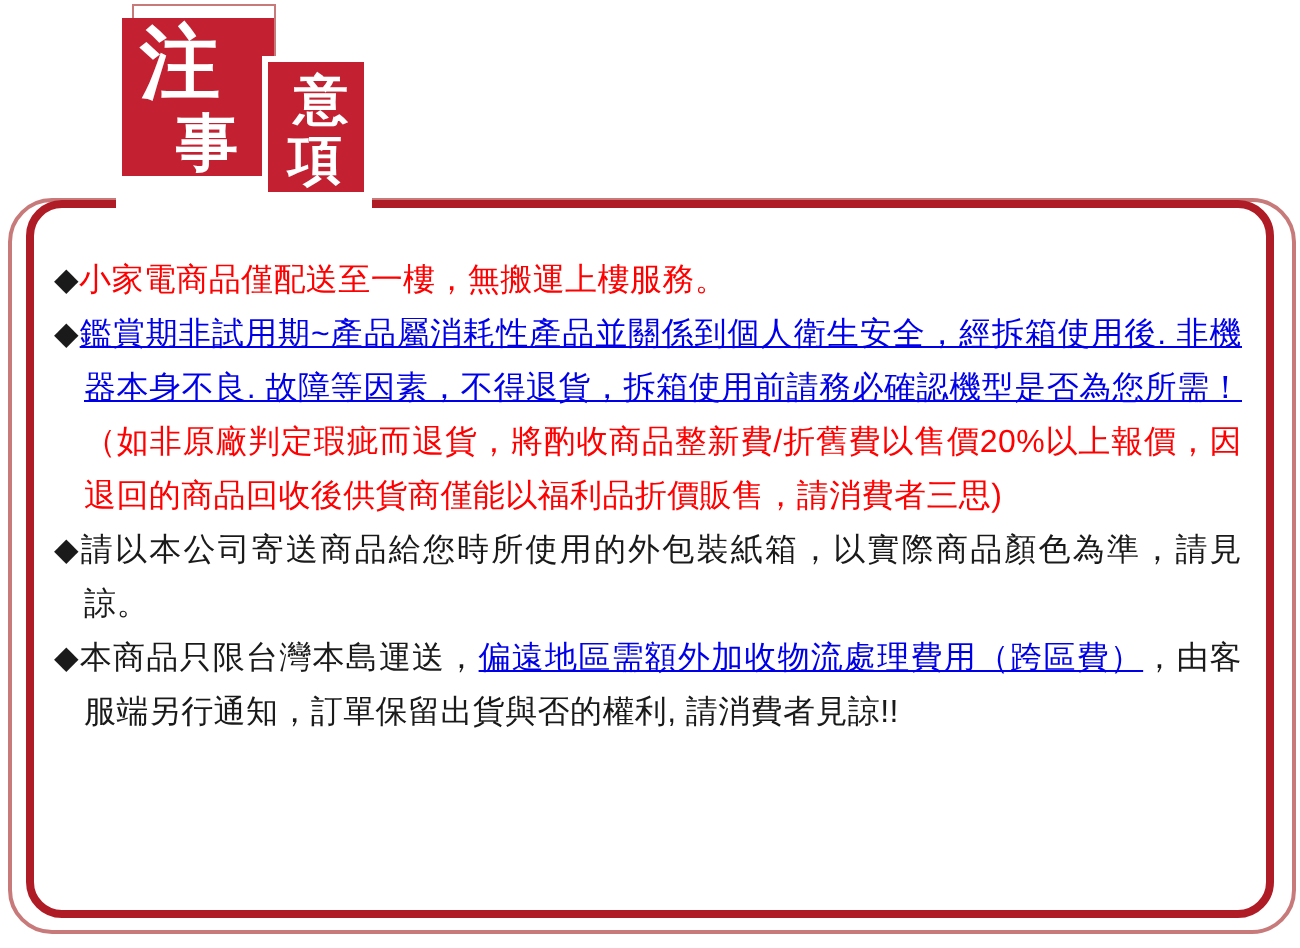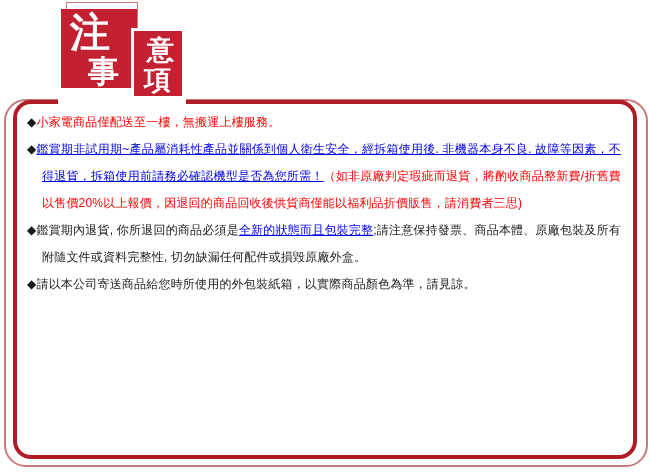--- a/index.html
+++ b/index.html
@@ -37,22 +37,22 @@
     background:var(--c-stamp_red,#c32032);
   }
   .stamp span{position:absolute;color:#ffffff;font-weight:bold;line-height:1;}
   .char-zhu{left:9px;top:3px;font-size:40px;}
   .char-shi{left:27px;top:47px;font-size:31px;}
   .char-yi{left:13px;top:6px;font-size:27px;}
   .char-xiang{left:10px;top:36px;font-size:27px;}
   
   .notice{
     position:absolute;left:17px;top:104px;width:616px;height:304px;
-    box-sizing:border-box;padding:5px 12px 0 10px;z-index:2;
-    font-size:12px;line-height:27px;letter-spacing:0.2px;
+    box-sizing:border-box;padding:23px 12px 0 10px;z-index:2;
+    font-size:16px;line-height:27px;letter-spacing:0.2px;
     text-align:justify;
   }
   .item{margin:0;padding-left:15px;text-indent:-15px;}
   .bullet{color:var(--c-black,#1a1a1a);}
   .seg-red{color:var(--c-red,#ff0000);}
   .seg-blue{color:var(--c-blue,#0000e8);text-decoration:underline;}
   .seg-black{color:var(--c-black,#1a1a1a);}
 </style>
 </head>
 <body>
@@ -68,15 +68,15 @@
   </div>
   <div class="stamp-front">
     <span class="char-yi">意</span>
     <span class="char-xiang">項</span>
   </div>
 </div>
 
 <div class="notice">
     <p class="item"><span class="bullet">◆</span><span class="seg seg-red">小家電商品僅配送至一樓，無搬運上樓服務。</span></p>
     <p class="item"><span class="bullet">◆</span><span class="seg seg-blue">鑑賞期非試用期~產品屬消耗性產品並關係到個人衛生安全，經拆箱使用後. 非機器本身不良. 故障等因素，不得退貨，拆箱使用前請務必確認機型是否為您所需！</span><span class="seg seg-red">（如非原廠判定瑕疵而退貨，將酌收商品整新費/折舊費以售價20%以上報價，因退回的商品回收後供貨商僅能以福利品折價販售，請消費者三思)</span></p>
-    <p class="item"><span class="bullet">◆</span><span class="seg seg-black">鑑賞期內退貨, 你所退回的商品必須是</span><span class="seg seg-blue">全新的狀態而且包裝完整</span><span class="seg seg-black">;請注意保持發票、商品本體、原廠包裝及所有附隨文件或資料完整性, 切勿缺漏任何配件或損毀原廠外盒。</span></p>
     <p class="item"><span class="bullet">◆</span><span class="seg seg-black">請以本公司寄送商品給您時所使用的外包裝紙箱，以實際商品顏色為準，請見諒。</span></p>
+    <p class="item"><span class="bullet">◆</span><span class="seg seg-black">本商品只限台灣本島運送，</span><span class="seg seg-blue">偏遠地區需額外加收物流處理費用（跨區費）</span><span class="seg seg-black">，由客服端另行通知，訂單保留出貨與否的權利, 請消費者見諒!!</span></p>
   </div>
 
 </body></html>

